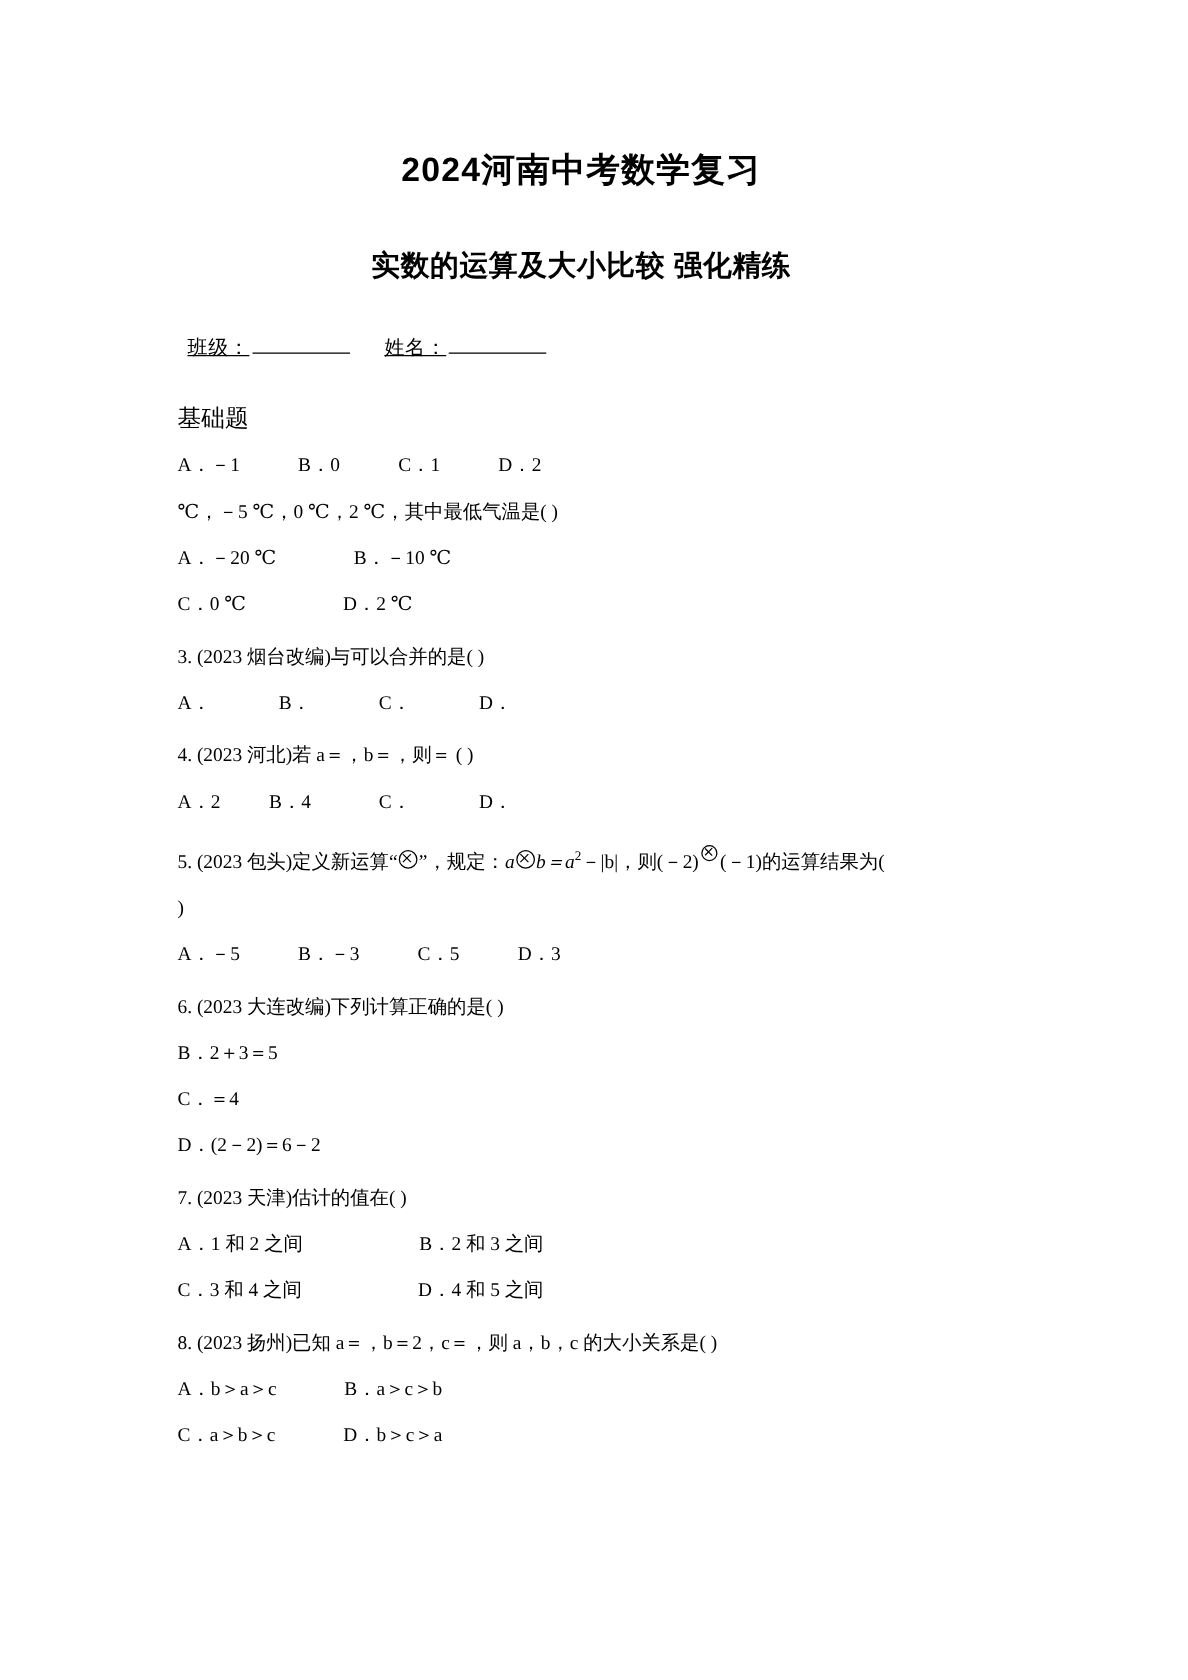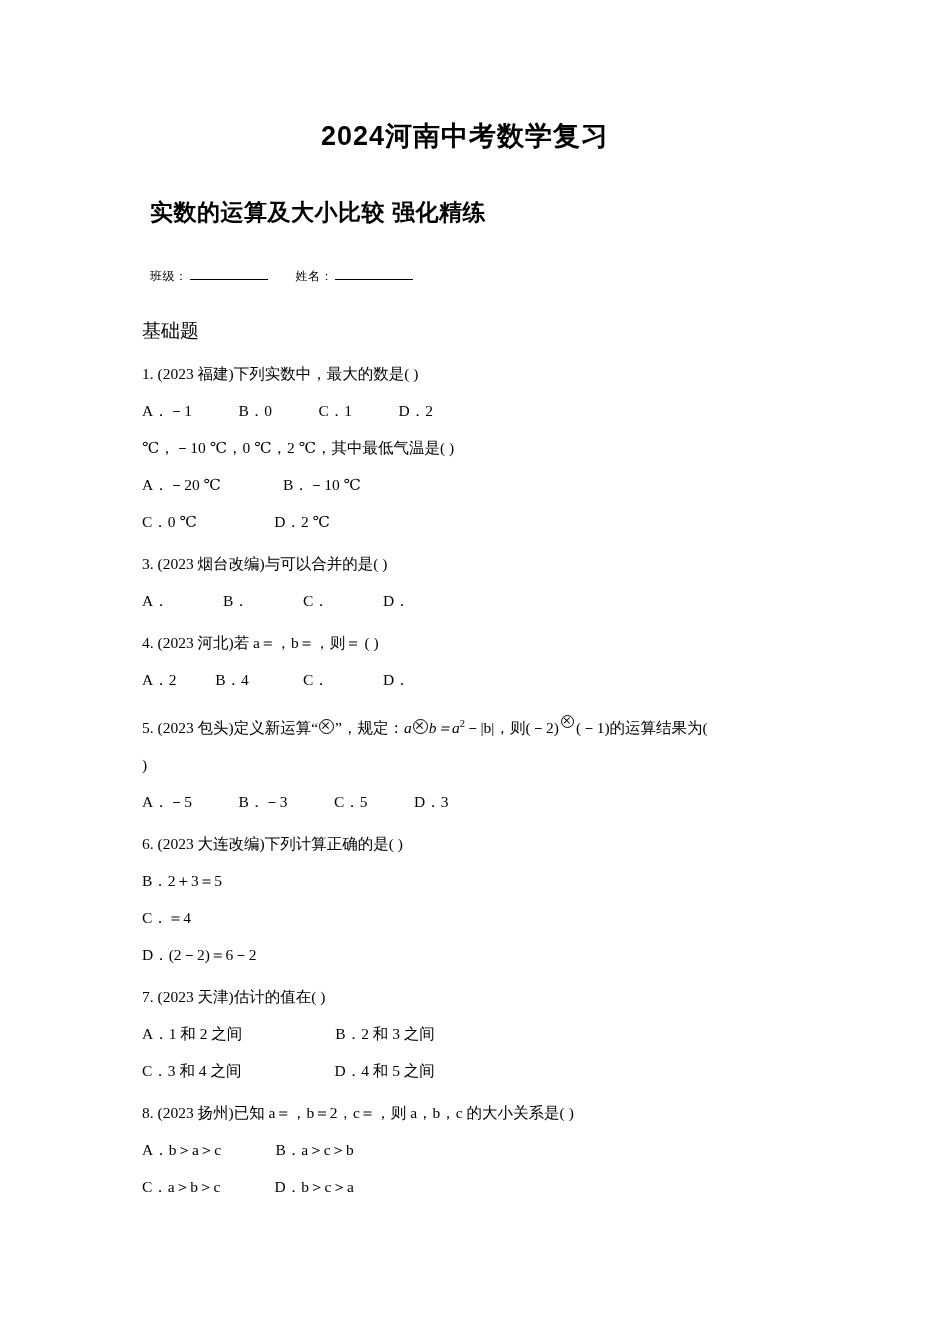--- a/index.html
+++ b/index.html
@@ -27,28 +27,30 @@
     font-size: 27px;
     text-align: center;
     letter-spacing: 1px;
     margin: 0 0 0 0;
     padding-left: 10px;
   }
   .title-sub {
     font-family: "Liberation Sans", sans-serif;
     font-weight: bold;
     font-size: 23px;
+    text-align: center;
     letter-spacing: 0.5px;
     margin: 43px 0 0 0;
     padding-left: 10px;
   }
   .idline {
-    font-size: 12px;
+    font-size: 16px;
     margin: 40px 0 12px 10px;
     letter-spacing: 0.5px;
+    text-decoration: underline;
   }
   .idline .blank {
     display: inline-block;
     border-bottom: 1px solid #000;
     width: 78px;
     vertical-align: baseline;
     margin: 0 2px;
   }
   .idline .gap {
     display: inline-block;
@@ -115,24 +117,23 @@
 
   <h1 class="title-main">2024河南中考数学复习</h1>
   <h2 class="title-sub">实数的运算及大小比较  强化精练</h2>
 
   <div class="idline">
     <span>班级：</span><span class="blank"></span><span class="gap"></span><span>姓名：</span><span class="blank"></span>
   </div>
 
   <div class="section-head">基础题</div>
 
-  <div class="q">1. (2023 福建)下列实数中，最大的数是(        )</div>
   <div class="opts">A．－1            B．0            C．1            D．2</div>
 
-  <div class="q tight">℃，－10 ℃，0 ℃，2 ℃，其中最低气温是(        )</div>
+  <div class="q tight">℃，－5 ℃，0 ℃，2 ℃，其中最低气温是(        )</div>
   <div class="opts">A．－20 ℃                B．－10 ℃</div>
   <div class="opts">C．0 ℃                    D．2 ℃</div>
 
   <div class="q">3. (2023 烟台改编)与可以合并的是(        )</div>
   <div class="opts">A．              B．              C．              D．</div>
 
   <div class="q"><span>4. (2023 河北)若 a＝，b＝，则＝ (        )</span></div>
   <div class="opts">A．2          B．4              C．              D．</div>
 
   <div class="q">

